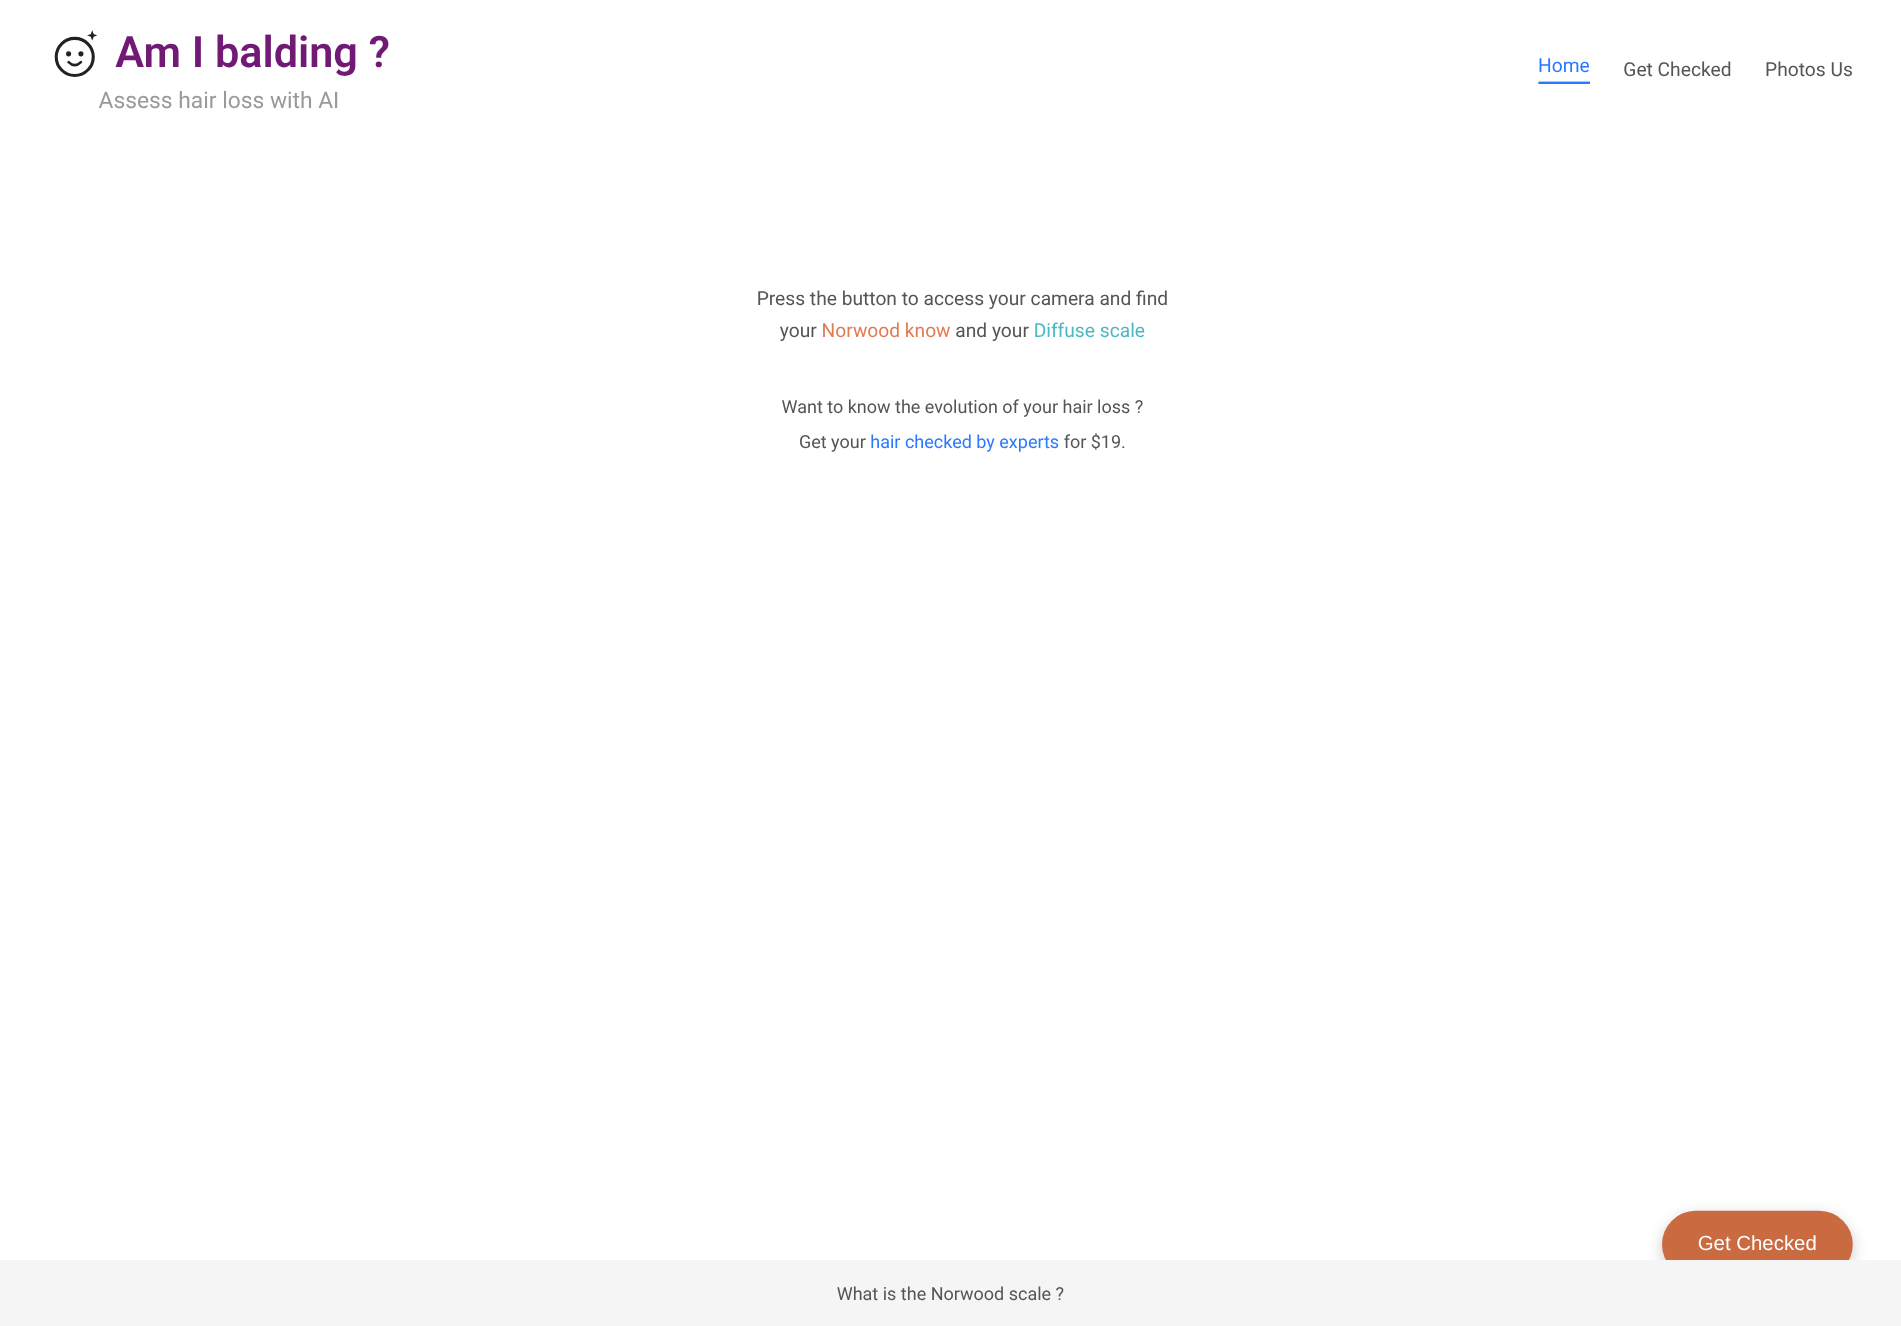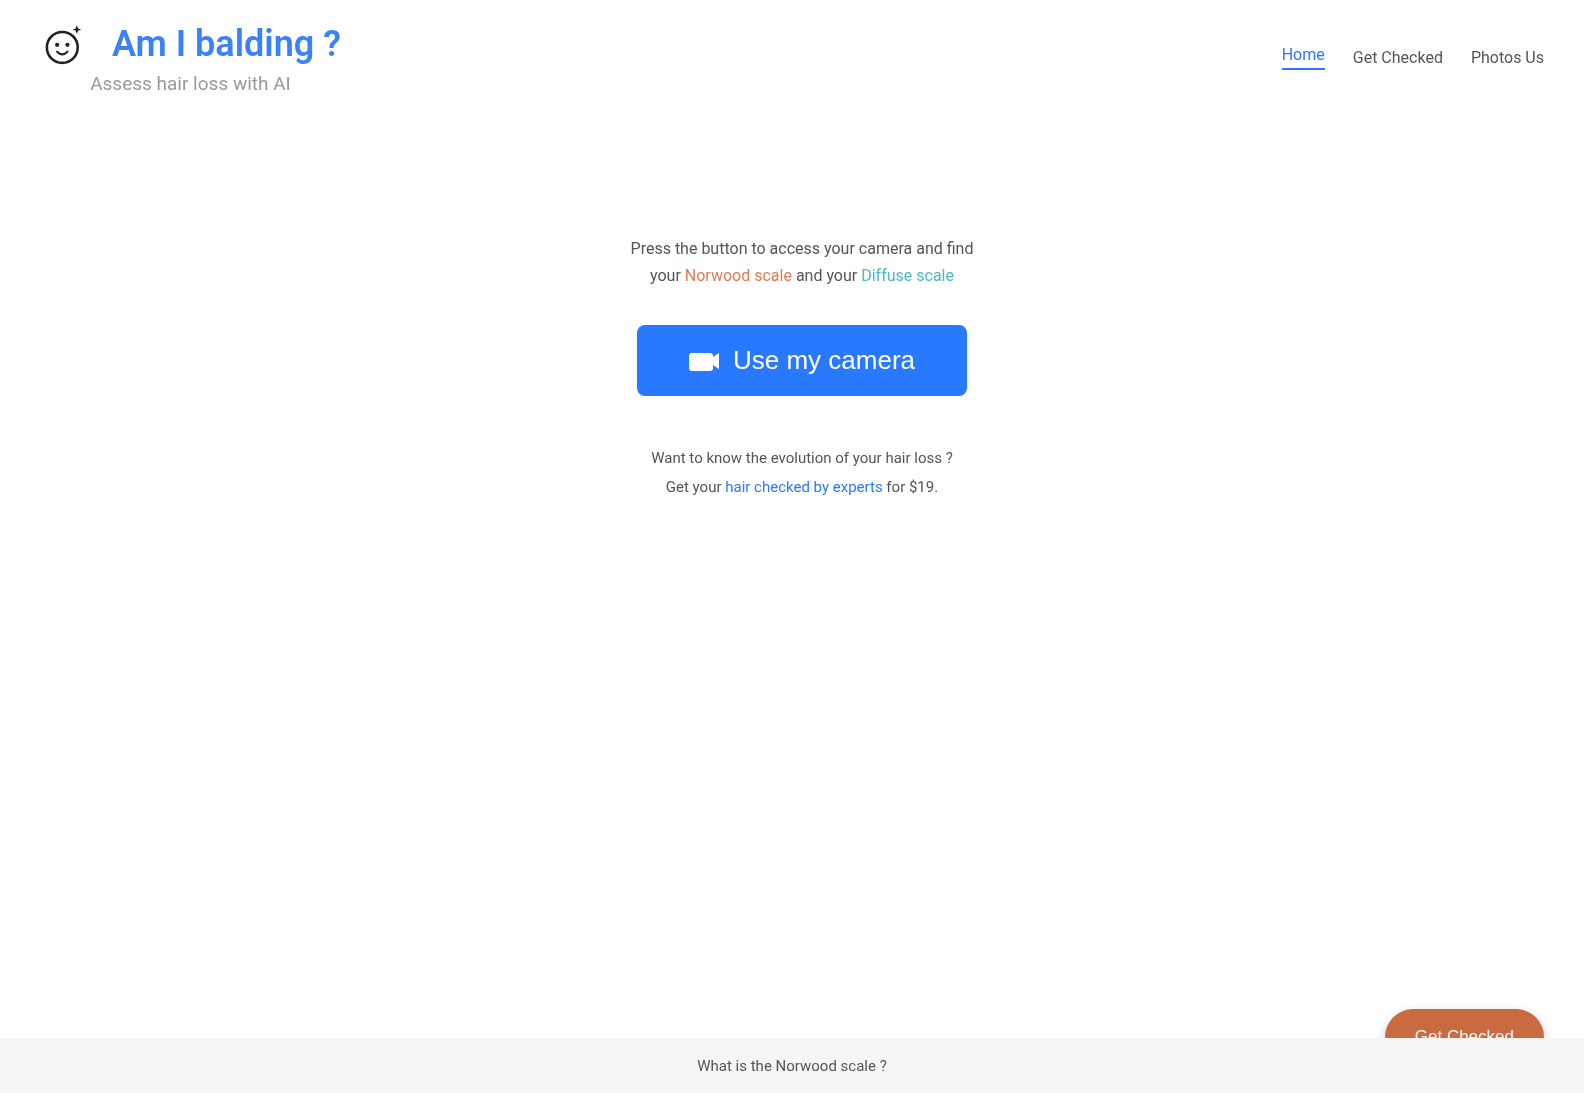--- a/index.html
+++ b/index.html
@@ -27,24 +27,24 @@
 
     .nav-logo {
       display: flex;
       flex-direction: column;
       align-items: center;
     }
 
     .nav-logo-title {
       display: flex;
       align-items: center;
-      gap: 24px;
+      gap: 8px;
       font-size: 36px;
       font-weight: 600;
-      color: #3b82f6;
+      color: #701a75;
     }
 
     .nav-logo-subtitle {
       font-size: 19px;
       color: #999;
       margin-top: 4px;
     }
 
     .logo-icon {
       width: 48px;
@@ -153,21 +153,21 @@
       padding: 18px 30px;
       font-size: 17px;
       font-weight: 500;
       cursor: pointer;
       box-shadow: 0 4px 12px rgba(0,0,0,0.2);
     }
 
     
     .footer-bar {
       position: absolute;
-      bottom: 12px;
+      bottom: 0;
       left: 0;
       right: 0;
       background-color: #f5f5f5;
       padding: 18px;
       text-align: center;
     }
 
     .footer-link {
       font-size: 15px;
       color: #555;
@@ -204,31 +204,23 @@
   <div class="nav-links">
     <a class="nav-link active">Home</a>
     <a class="nav-link">Get Checked</a>
     <a class="nav-link">Photos Us</a>
   </div>
 </nav>
 
 <main class="main-content">
   <p class="description-text">
     <span>Press the button to access your camera and find</span><br>
-    <span>your </span><a class="norwood-link">Norwood scale</a><span> and your </span><a class="diffuse-link">Diffuse scale</a>
+    <span>your </span><a class="norwood-link">Norwood know</a><span> and your </span><a class="diffuse-link">Diffuse scale</a>
   </p>
 
-  <button class="camera-button">
-
-    <svg class="camera-icon-svg" viewBox="0 0 30 24" xmlns="http://www.w3.org/2000/svg">
-      <rect x="0" y="4" width="24" height="18" rx="3" fill="white"></rect>
-      <polygon points="24,8 30,4 30,20 24,16" fill="white"></polygon>
-    </svg>
-    <span>Use my camera</span>
-  </button>
 
   <div class="bottom-text">
     <p>Want to know the evolution of your hair loss ?</p>
     <p>
       <span>Get your </span><a class="expert-link">hair checked by experts</a><span> for $19.</span>
     </p>
   </div>
 </main>
 
 <button class="get-checked-floating">Get Checked</button>

